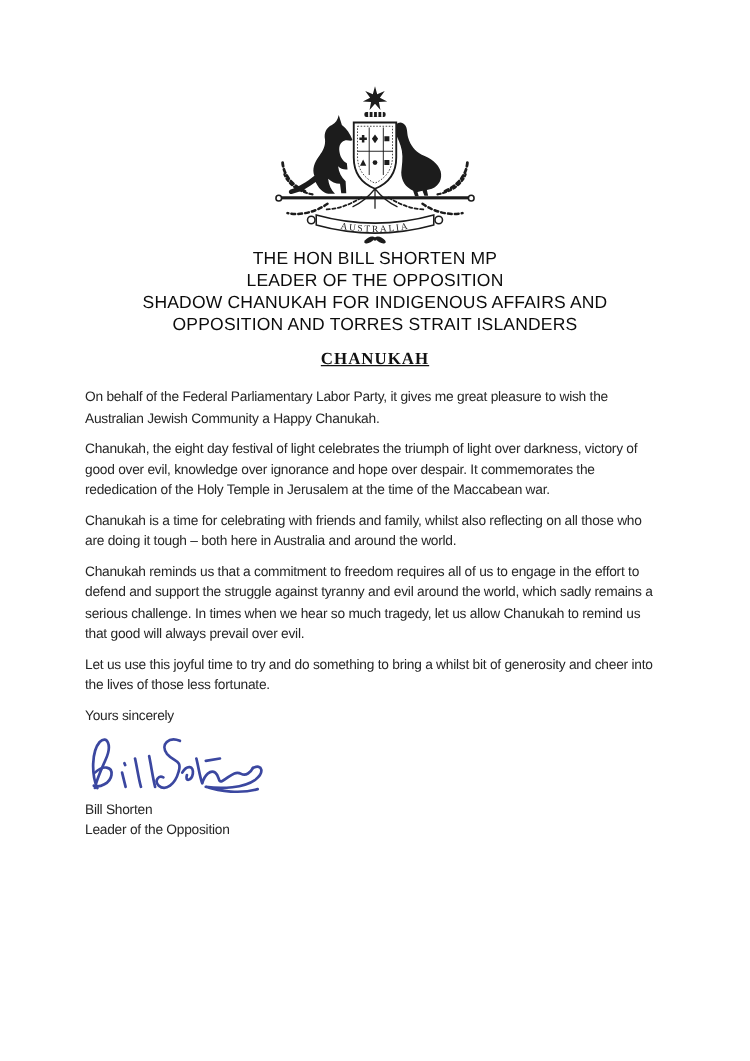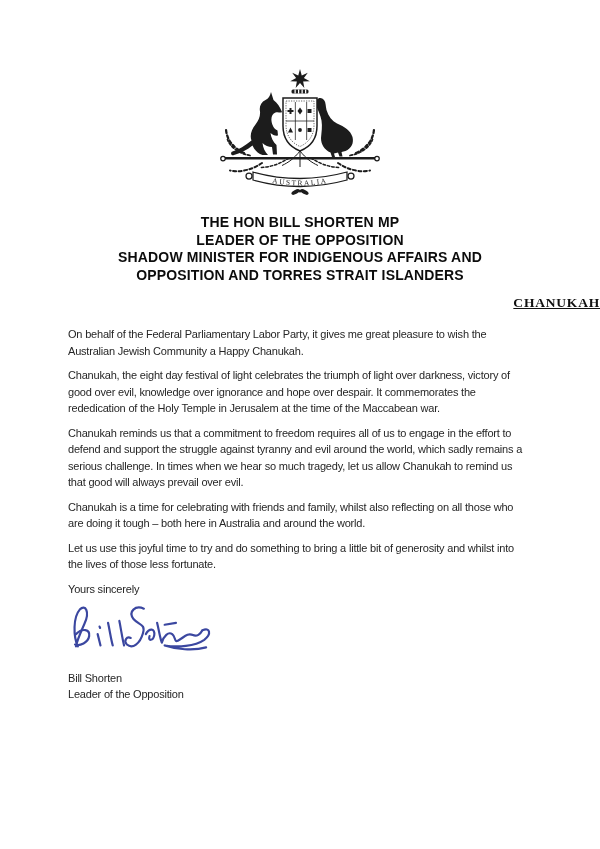--- a/index.html
+++ b/index.html
@@ -2,36 +2,36 @@
 <html><head>
 <meta charset="utf-8">
 <style>
   html,body{margin:0;padding:0;background:#ffffff;}
   .page{
     width:600px;height:849px;background:#ffffff;overflow:hidden;
     font-family:"Liberation Sans", sans-serif;color:#262626;position:relative;
   }
   .crest{display:block;margin:64px auto 0;}
   .letterhead{
-    text-align:center;margin-top:16px;font-weight:bold;font-size:14px;
+    text-align:center;margin-top:0;font-weight:normal;font-size:14px;
     line-height:17.5px;color:#0c0c0c;letter-spacing:0.15px;
   }
   .letterhead span{display:block;}
   .subject{
-    text-align:right;margin-top:11px;
+    text-align:center;margin-top:11px;
     font-family:"Liberation Serif", serif;font-size:13.5px;font-weight:bold;
     text-decoration:underline;letter-spacing:0.8px;color:#111;
   }
   .body-text{
     margin:15px 60px 0 68px;width:474px;
     font-size:11px;line-height:16.5px;letter-spacing:-0.2px;color:#262626;
   }
   .body-text p{margin:0 18px 8px 0;}
   .signature{display:block;margin:-2px 0 0 66px;}
-  .signoff{margin:18px 60px 0 68px;font-size:11px;line-height:15.5px;letter-spacing:-0.2px;color:#262626;}
+  .signoff{margin:4px 60px 0 68px;font-size:11px;line-height:15.5px;letter-spacing:-0.2px;color:#262626;}
   .signoff div{white-space:nowrap;}
   .ink{stroke:#3b47a0;stroke-width:2.3;fill:none;stroke-linecap:round;stroke-linejoin:round;}
   .arms{fill:#1c1c1c;}
   .arms .ln{stroke:#1c1c1c;fill:none;}
 </style>
 </head>
 <body>
 
 <div class="page">
 
@@ -108,32 +108,32 @@
         <ellipse cx="163" cy="256" rx="9" ry="4" transform="rotate(-28 163 256)"></ellipse>
         <ellipse cx="181" cy="256" rx="9" ry="4" transform="rotate(28 181 256)"></ellipse>
         <circle cx="172" cy="254" r="3"></circle>
       </g>
     </g>
   </svg>
 
   <div class="letterhead">
     <span>THE HON BILL SHORTEN MP</span>
     <span>LEADER OF THE OPPOSITION</span>
-    <span>SHADOW MINISTER FOR INDIGENOUS AFFAIRS AND</span>
+    <span>SHADOW CHANUKAH FOR INDIGENOUS AFFAIRS AND</span>
     <span>OPPOSITION AND TORRES STRAIT ISLANDERS</span>
   </div>
 
   <div class="subject">CHANUKAH</div>
 
   <div class="body-text">
     <p>On behalf of the Federal Parliamentary Labor Party, it gives me great pleasure to wish the Australian Jewish Community a Happy Chanukah.</p>
     <p>Chanukah, the eight day festival of light celebrates the triumph of light over darkness, victory of good over evil, knowledge over ignorance and hope over despair.  It commemorates the rededication of the Holy Temple in Jerusalem at the time of the Maccabean war.</p>
+    <p>Chanukah is a time for celebrating with friends and family, whilst also reflecting on all those who are doing it tough – both here in Australia and around the world.</p>
     <p>Chanukah reminds us that a commitment to freedom requires all of us to engage in the effort to defend and support the struggle against tyranny and evil around the world, which sadly remains a serious challenge. In times when we hear so much tragedy, let us allow Chanukah to remind us that good will always prevail over evil.</p>
-    <p>Chanukah is a time for celebrating with friends and family, whilst also reflecting on all those who are doing it tough – both here in Australia and around the world.</p>
-    <p>Let us use this joyful time to try and do something to bring a little bit of generosity and whilst into the lives of those less fortunate.</p>
+    <p>Let us use this joyful time to try and do something to bring a whilst bit of generosity and cheer into the lives of those less fortunate.</p>
     <p>Yours sincerely</p>
   </div>
 
   <svg class="signature ink" width="152" height="50" viewBox="0 0 160 53" aria-hidden="true">
     <path d="M12 46 C7 35 7 15 14 7 C20 1 25 9 19 22 C15 31 11 40 10 46"></path>
     <path d="M10 33 C17 26 25 28 24 35 C23 42 14 46 9 44"></path>
     <path d="M33 33 C34 37 35 41 36 45"></path>
     <path d="M35 25 L35.6 26.5"></path>
     <path d="M44 21 C46 30 47 38 49 45"></path>
     <path d="M56 19 C58 29 59 37 61 45"></path>

